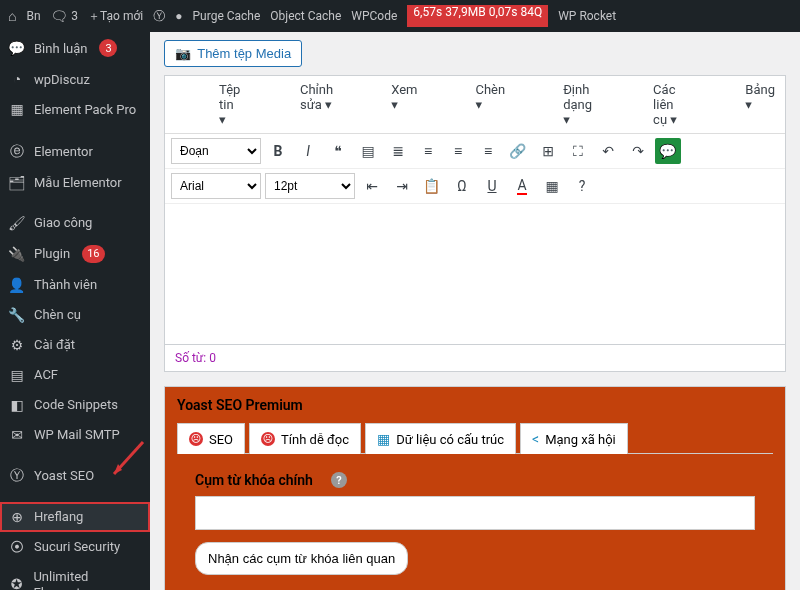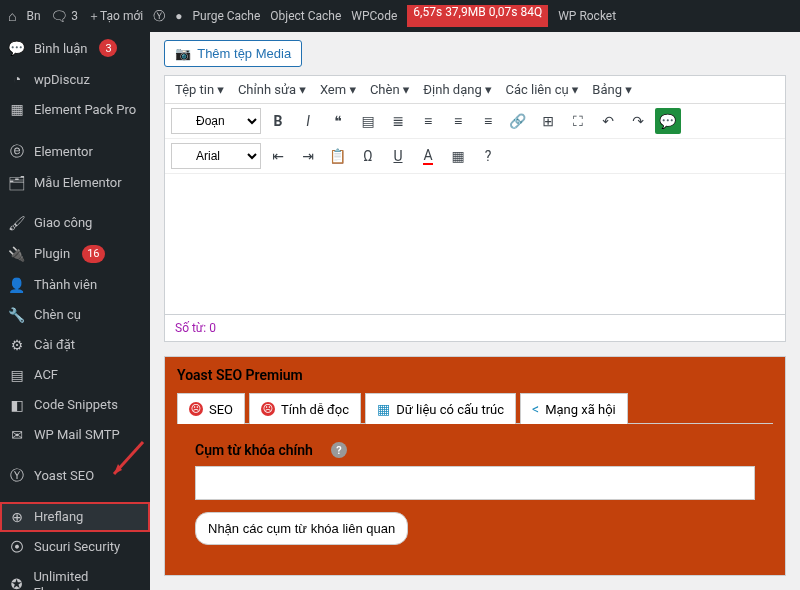--- a/index.html
+++ b/index.html
@@ -11,23 +11,23 @@
 .main { display: flex; height: calc(100% - 32px); }
 .sidebar { background: #1d2327; width: 150px; color: #c3c4c7; overflow-y: auto; font-size: 13px; }
 .sidebar-item { display: flex; align-items: center; padding: 7px 8px; cursor: pointer; gap: 8px; }
 .sidebar-item.highlighted { outline: 2px solid #d63638; outline-offset: -2px; background: #2c3338; }
 .sidebar-item .icon { width: 18px; text-align: center; font-size: 14px; }
 .sidebar-item .badge { background: #d63638; color: #fff; border-radius: 9px; min-width: 18px; height: 18px; font-size: 11px; display: inline-flex; align-items: center; justify-content: center; padding: 0 5px; margin-left: 4px; }
 .content { flex: 1; background: #f0f0f1; padding: 8px 14px; overflow-y: auto; }
 .media-btn { background: #fff; border: 1px solid #2271b1; color: #2271b1; padding: 5px 10px; border-radius: 3px; font-size: 13px; cursor: pointer; display: inline-flex; align-items: center; gap: 6px; margin-bottom: 8px; }
 .editor-box { background: #fff; border: 1px solid #ccd0d4; }
 .editor-menus { display: flex; gap: 14px; padding: 6px 10px; border-bottom: 1px solid #ddd; font-size: 13px; color: #3c434a; }
-.editor-menus span { cursor: pointer; }
+.editor-menus span { cursor: pointer; margin-left: 44px; }
 .toolbar-row { display: flex; gap: 4px; padding: 4px 6px; align-items: center; flex-wrap: wrap; border-bottom: 1px solid #eee; }
-.toolbar-row select { height: 26px; font-size: 12px; border: 1px solid #ccc; background: #fff; padding: 0 20px; }
+.toolbar-row select { height: 26px; font-size: 12px; border: 1px solid #ccc; background: #fff; padding: 0 4px; }
 .toolbar-row .sel-wide { width: 90px; }
 .tbtn { width: 26px; height: 26px; display: inline-flex; align-items: center; justify-content: center; cursor: pointer; border-radius: 2px; font-size: 14px; color: #3c434a; }
 .tbtn.green { background: #1e8e3e; color: #fff; }
 .editor-area { height: 140px; background: #fff; }
 .wordcount { background: #fff; border: 1px solid #ccd0d4; border-top: none; padding: 6px 10px; font-size: 12px; color: #a21caf; }
 .yoast-box { background: #c2410c; border: 1px solid #ccd0d4; margin-top: 14px; }
 .yoast-title { padding: 10px 12px; font-weight: 600; font-size: 14px; }
 .yoast-tabs { display: flex; gap: 4px; padding: 0 12px; }
 .yoast-tab { border: 1px solid #ccc; padding: 7px 11px; font-size: 13px; display: inline-flex; align-items: center; gap: 6px; cursor: pointer; background: #fff; border-bottom: none; margin-bottom: -1px; }
 .yoast-tab .dot { width: 14px; height: 14px; border-radius: 50%; display: inline-block; background: #dc3232; color:#fff; font-size:10px; text-align:center; line-height:14px; }
@@ -170,20 +170,21 @@
         <span class="tbtn">≡</span>
         <span class="tbtn">🔗</span>
         <span class="tbtn">⊞</span>
         <span class="tbtn">⛶</span>
         <span class="tbtn">↶</span>
         <span class="tbtn">↷</span>
         <span class="tbtn green">💬</span>
       </div>
       <div class="toolbar-row">
         <select class="sel-wide"><option>Arial</option></select>
+        <select class="sel-wide"><option>12pt</option></select>
         <span class="tbtn">⇤</span>
         <span class="tbtn">⇥</span>
         <span class="tbtn">📋</span>
         <span class="tbtn">Ω</span>
         <span class="tbtn">
             <u>U</u>
           </span>
         <span class="tbtn">
             <span style="border-bottom:2px solid red">A</span>
           </span>

